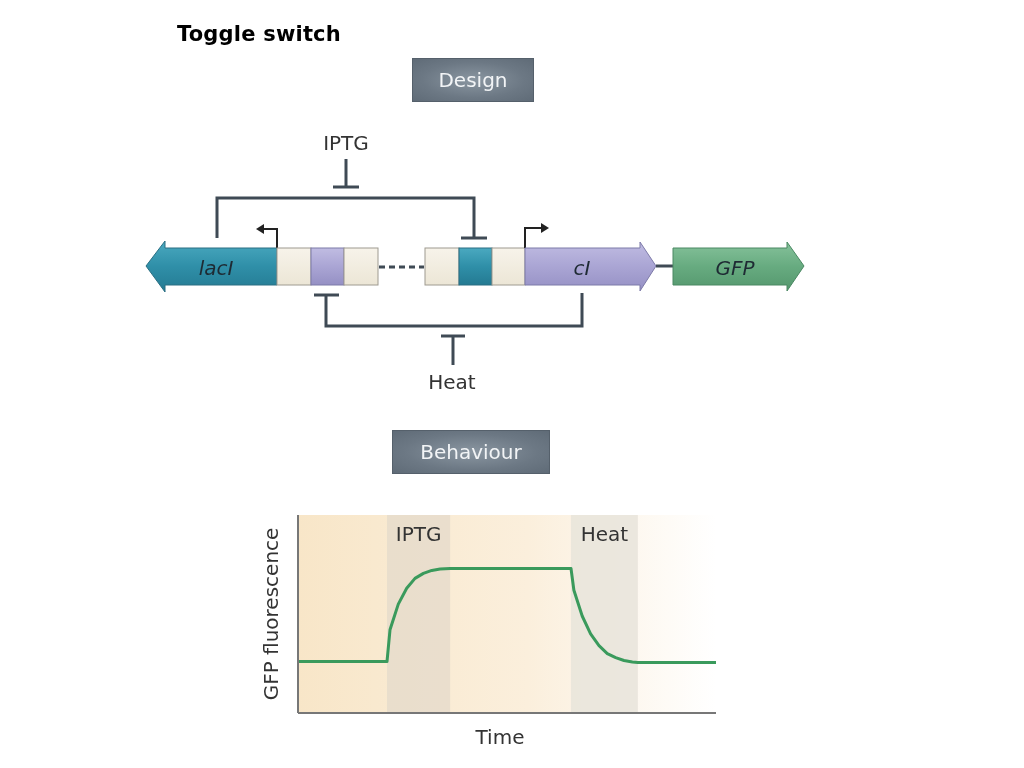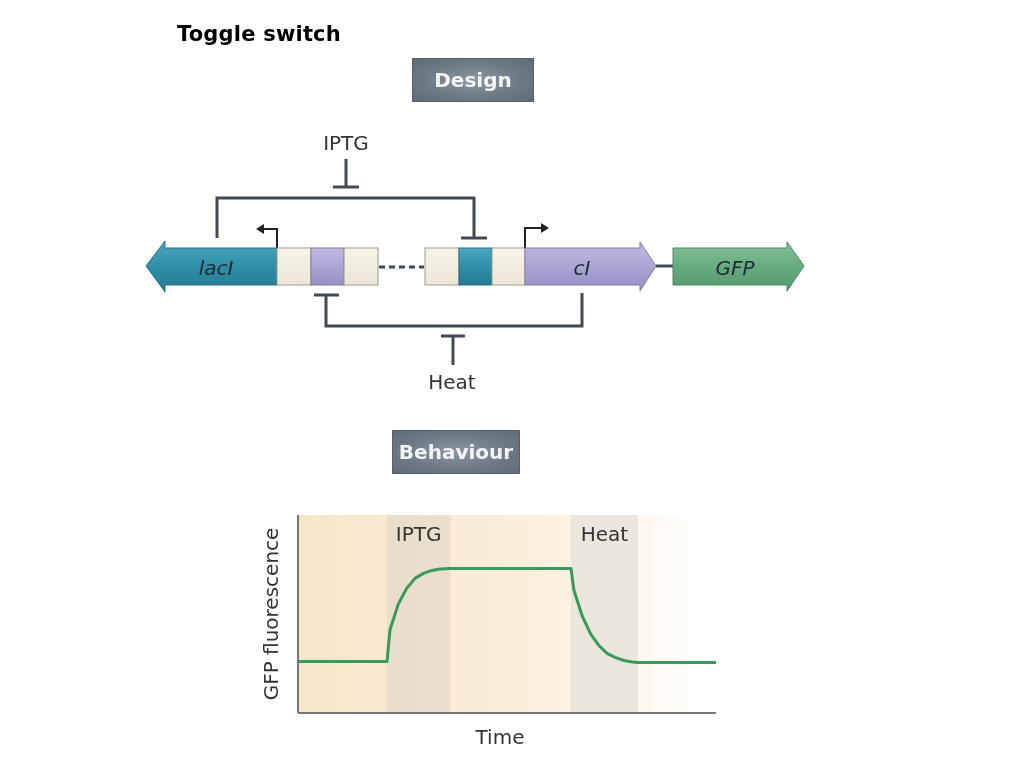--- a/index.html
+++ b/index.html
@@ -1,21 +1,21 @@
 <!DOCTYPE html>
 <html><head>
 <meta charset="utf-8">
 <style>
   html,body{margin:0;padding:0;background:#ffffff;}
   body{width:1024px;height:768px;position:relative;overflow:hidden;font-family:"DejaVu Sans","Liberation Sans",sans-serif;}
   .title{position:absolute;left:177px;top:22px;font-size:21px;font-weight:bold;color:#000000;letter-spacing:0.2px;}
-  .section-label{position:absolute;height:44px;display:flex;align-items:center;justify-content:center;color:#f2f4f6;font-weight:bold;font-size:20px;
+  .section-label{position:absolute;height:44px;display:flex;align-items:center;justify-content:center;color:#f2f4f6;font-weight:normal;font-size:20px;
     background:radial-gradient(ellipse at center,#8a96a1 0%,#6c7884 60%,#5f6b77 100%);border:1px solid #55606b;box-sizing:border-box;}
   #design-label{left:412px;top:58px;width:122px;}
-  #behaviour-label{left:392px;top:430px;width:128px;text-align:right;}
+  #behaviour-label{left:392px;top:430px;width:158px;text-align:right;}
   svg{position:absolute;left:0;top:0;}
   .lbl{font-family:"DejaVu Sans","Liberation Sans",sans-serif;}
 </style>
 </head>
 <body>
 
 <div class="title">Toggle switch</div>
 <div class="section-label" id="design-label">Design</div>
 <div class="section-label" id="behaviour-label">Behaviour</div>
 

